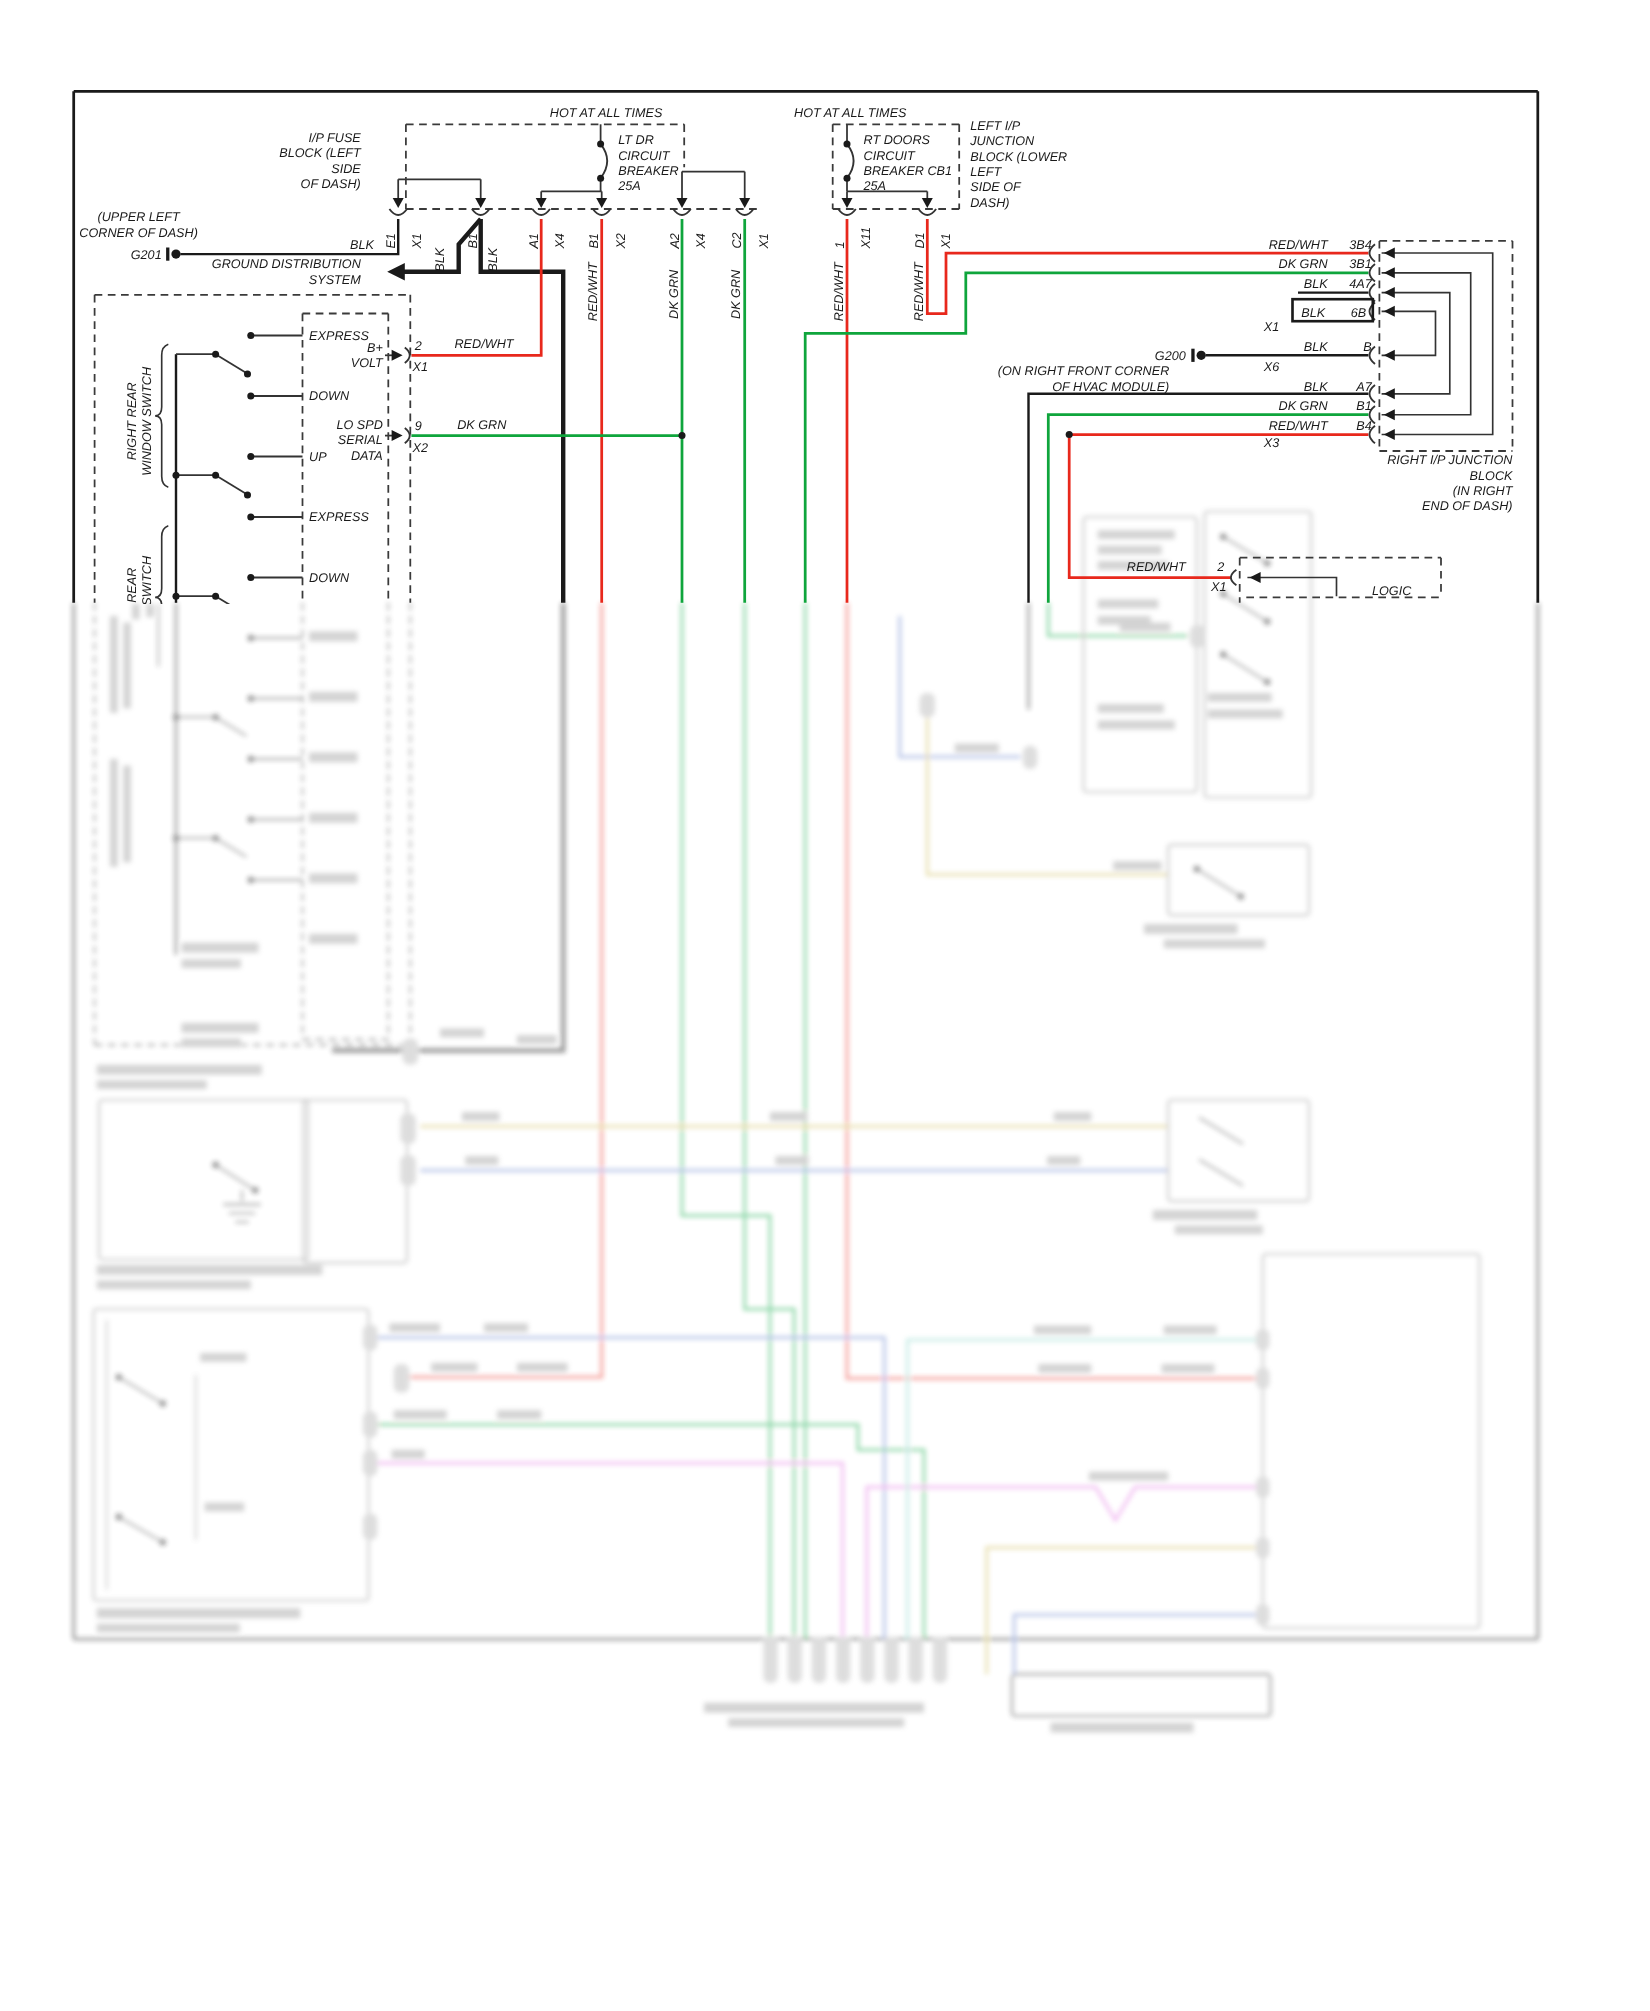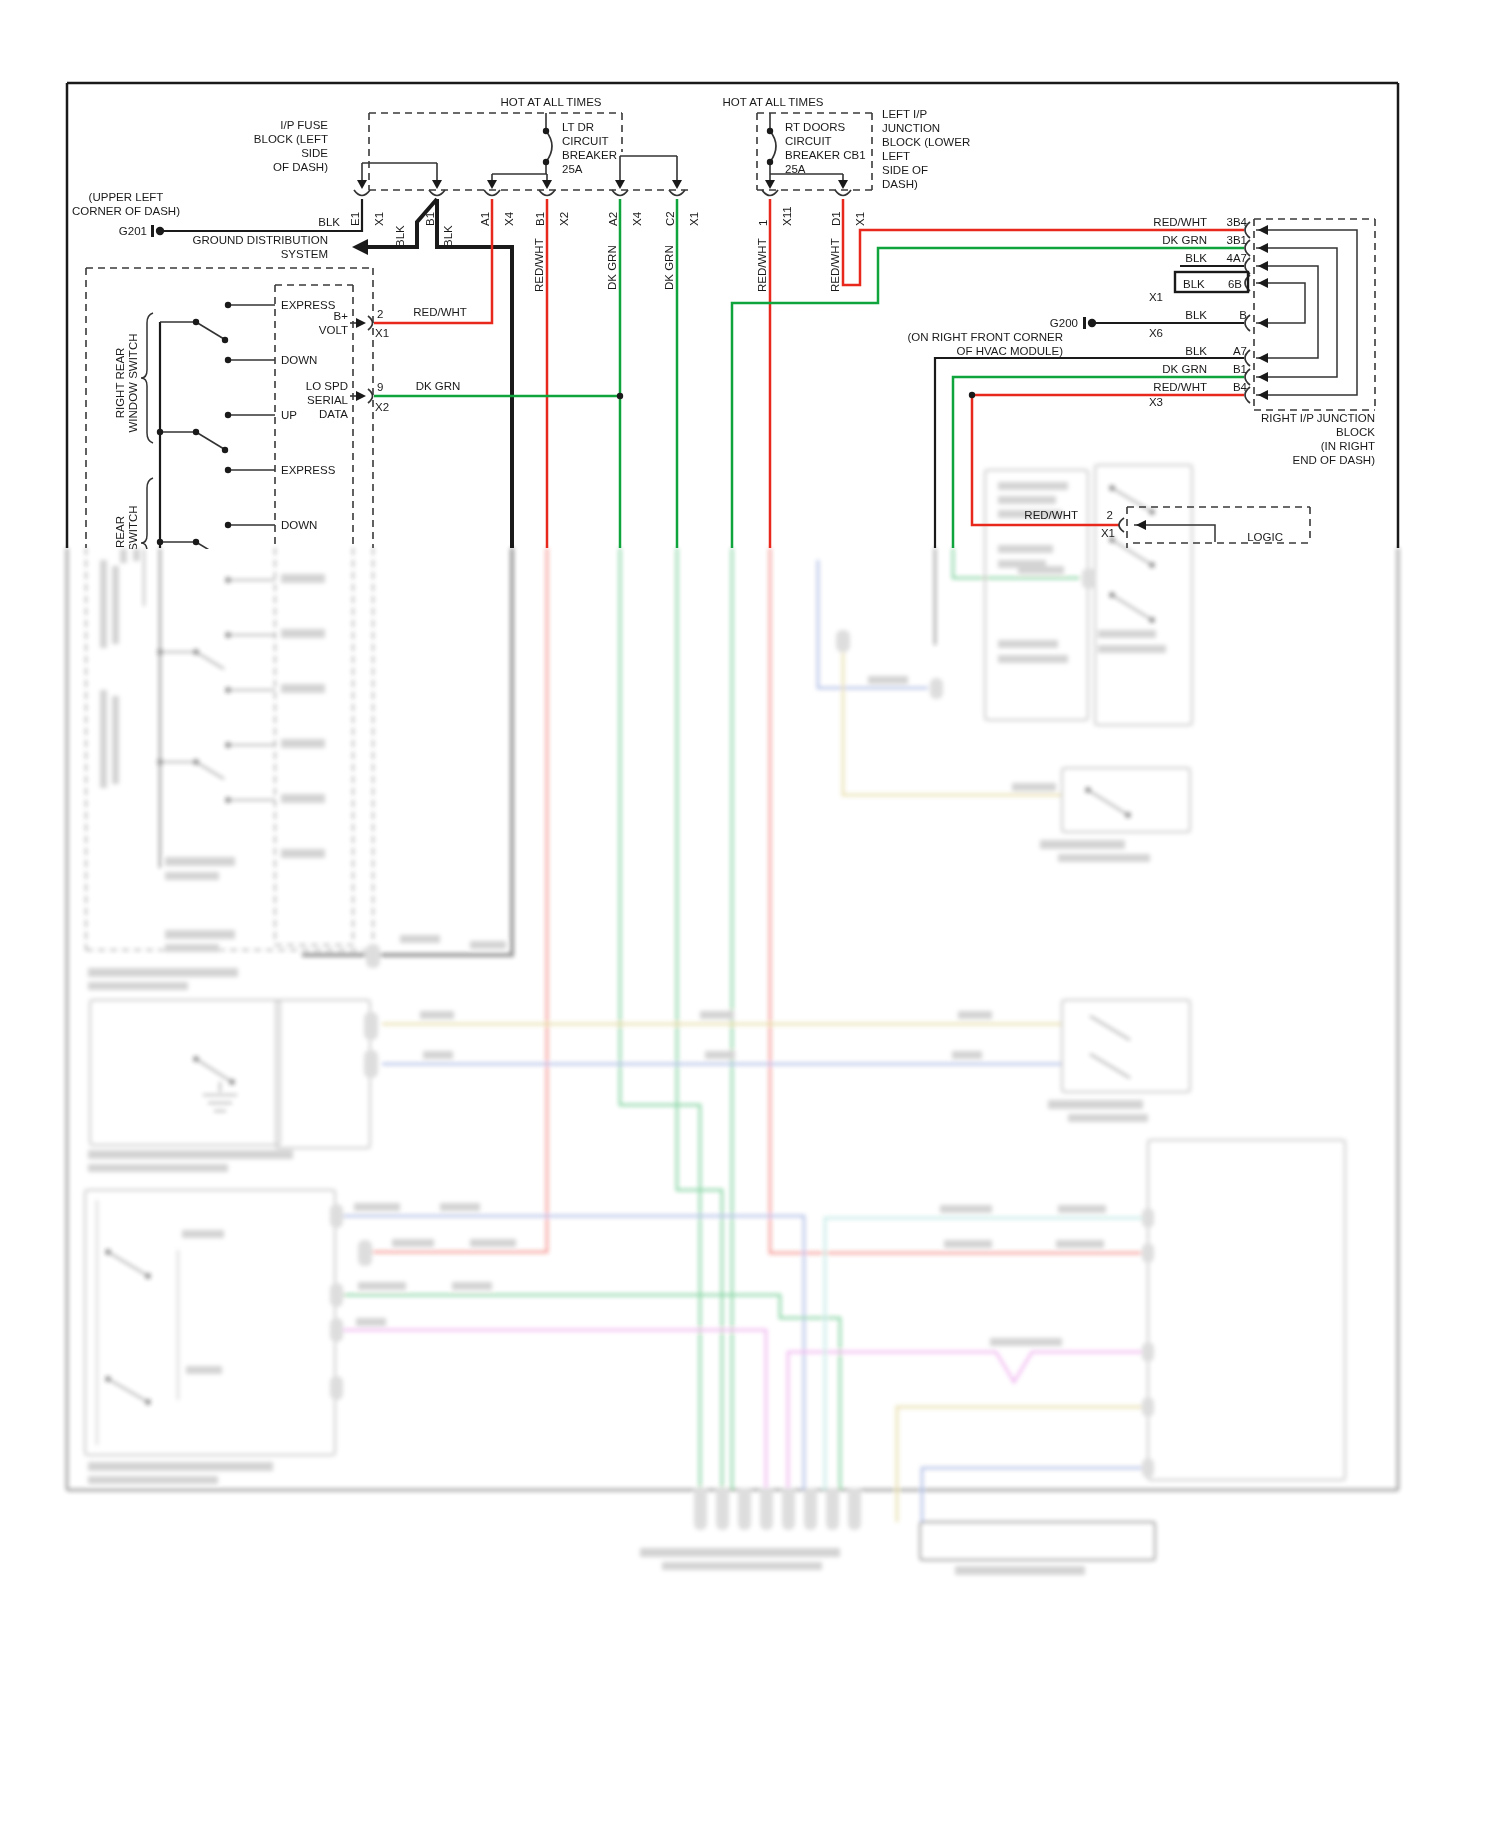--- a/index.html
+++ b/index.html
@@ -1,16 +1,16 @@
 <!DOCTYPE html>
 <html><head>
 <meta charset="utf-8">
 <style>
   html,body{margin:0;padding:0;background:#fff;}
-  .page{position:relative;width:1500px;height:1828px;background:#ffffff;overflow:hidden;}
+  .page{position:relative;width:1500px;height:1828px;background:#ffffff;overflow:hidden;font-style:italic;}
   svg text{font-family:"Liberation Sans",sans-serif;fill:#1a1a1a;}
 </style>
 </head>
 <body>
 
 <div class="page">
   <svg id="cv" width="1500" height="1828" viewBox="0 0 1500 1828" xmlns="http://www.w3.org/2000/svg">
     <defs>
       <filter id="bf" x="-5%" y="-5%" width="110%" height="110%">
         <feGaussianBlur stdDeviation="2.3"></feGaussianBlur>

